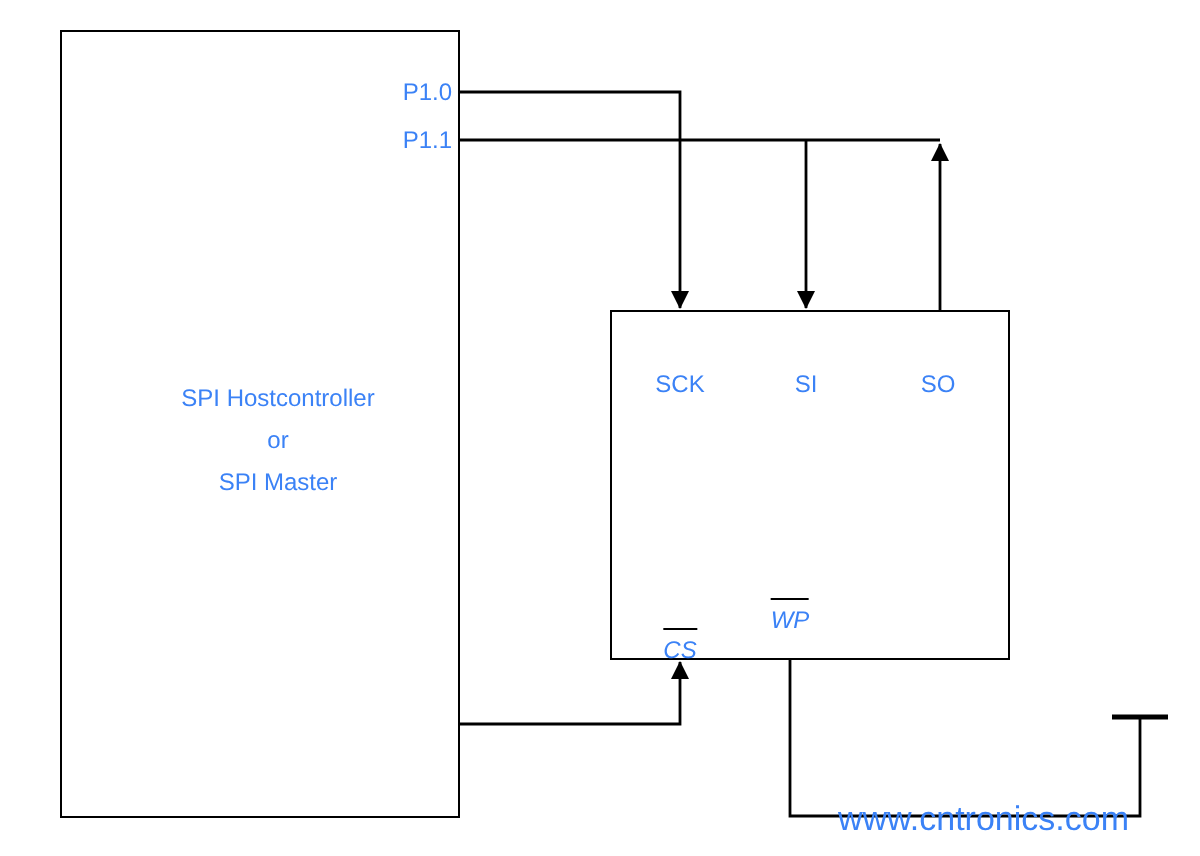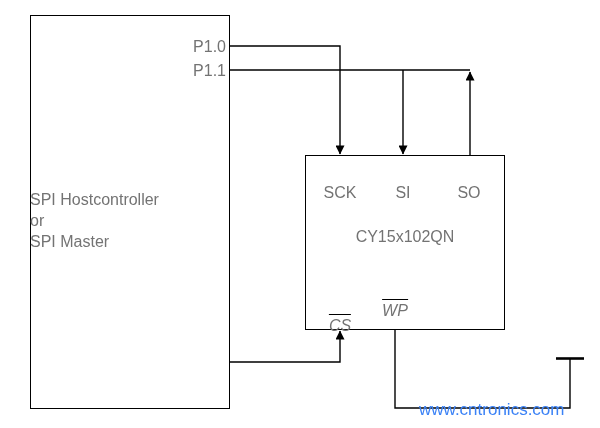--- a/index.html
+++ b/index.html
@@ -26,30 +26,30 @@
     position: absolute;
     border: 1.5px solid #000000;
     background: transparent;
     box-sizing: border-box;
   }
   .master-box   { left: 30px;  top: 15px;  width: 200px; height: 394px; }
   .chip-box     { left: 305px; top: 155px; width: 200px; height: 175px; }
 
   .label {
     position: absolute;
-    color: #737373;
-    font-size: 16px;
+    color: #3b82f6;
+    font-size: 12px;
     line-height: 19px;
     white-space: nowrap;
   }
   .master-title {
     left: 30px;
     top: 189px;
     width: 218px;
-    text-align: left;
+    text-align: center;
     line-height: 21px;
   }
   .right-pin {
     left: 140px;
     width: 86px;
     text-align: right;
   }
   .pin-p10 { top: 37px;  }
   .pin-p11 { top: 61px;  }
   .pin-p12 { top: 347px; }
@@ -118,21 +118,20 @@
 
   <div class="label right-pin pin-p10">P1.0</div>
   <div class="label right-pin pin-p11">P1.1</div>
 
   <div class="box chip-box"></div>
 
   <div class="label centered pin-sck">SCK</div>
   <div class="label centered pin-si">SI</div>
   <div class="label centered pin-so">SO</div>
 
-  <div class="label chip-name">CY15x102QN</div>
 
   <div class="label centered pin-cs">
     <span class="overline">CS</span>
   </div>
   <div class="label centered pin-wp">
     <span class="overline">WP</span>
   </div>
 
   <div class="watermark">www.cntronics.com</div>
 

